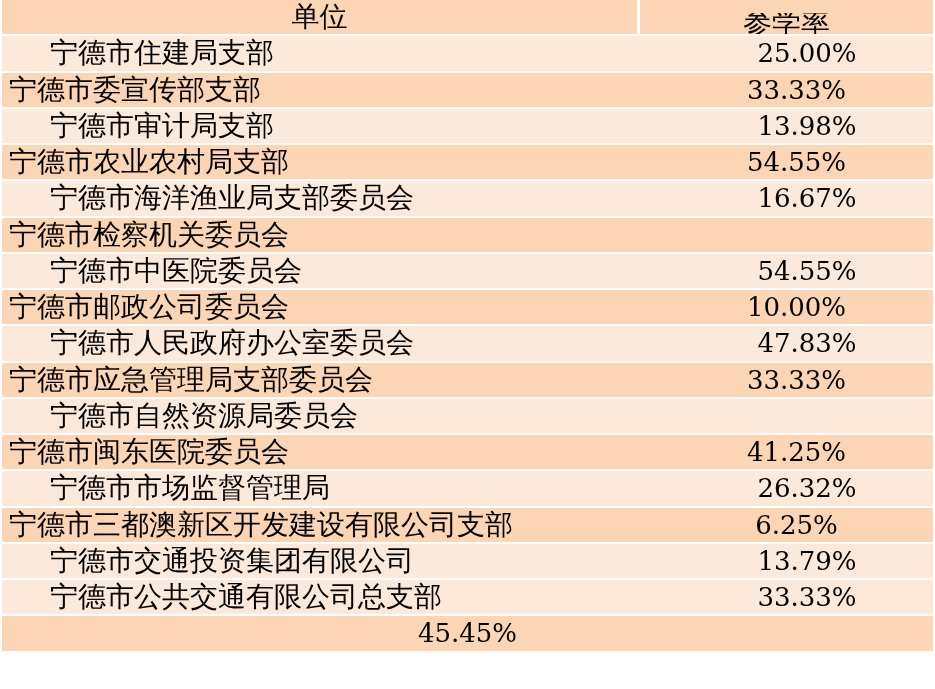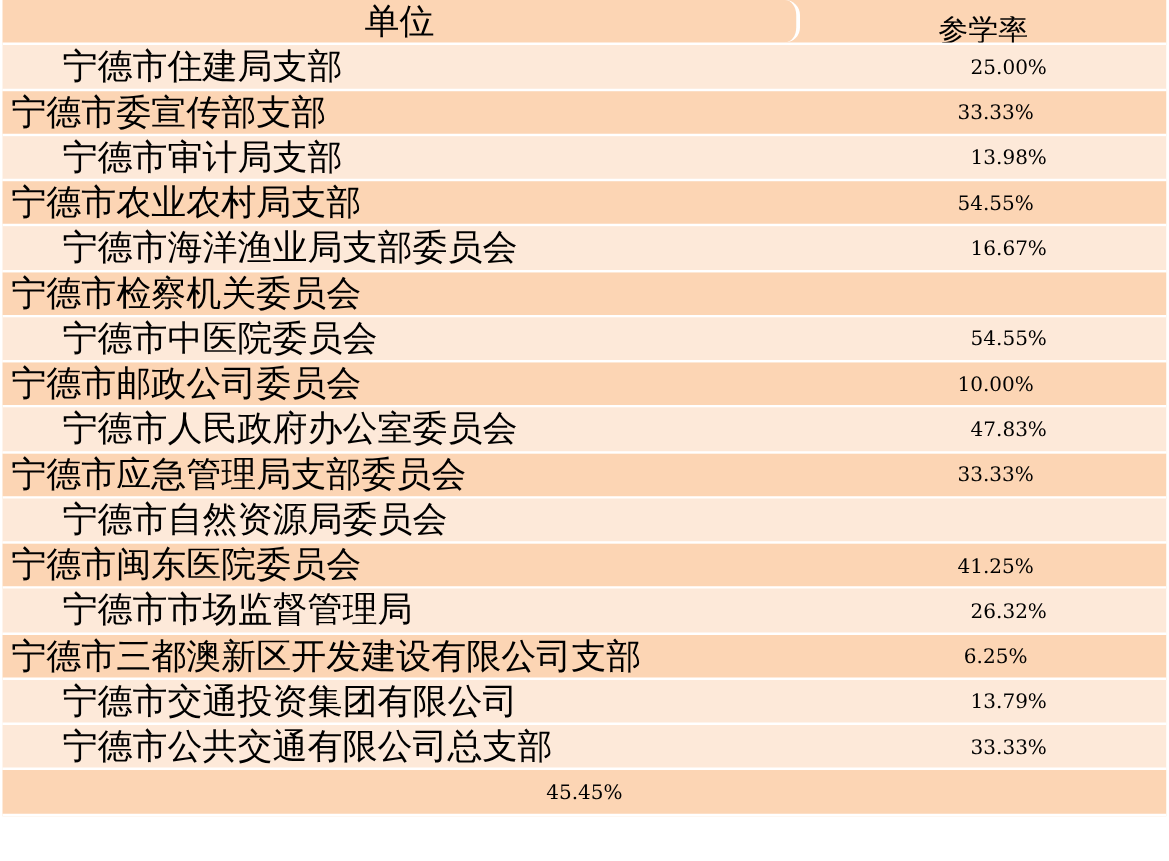--- a/index.html
+++ b/index.html
@@ -32,34 +32,33 @@
   .cell {
     display: flex;
     align-items: center;
     white-space: nowrap;
     overflow: hidden;
   }
   .cell.unit {
     width: 638px;
     font-size: 28px;
     padding-left: 7px;
-    border-radius: 12px;
   }
   .header .cell.unit {
     justify-content: center;
     padding-left: 0;
     border-right: 3px solid var(--grid, #ffffff);
   }
   .cell.rate {
     flex: 1;
     justify-content: center;
-    font-size: 16px;
+    font-size: 26px;
   }
   .header .cell.rate {
-    font-size: 24px;
+    font-size: 29px;
     margin-top: 13px;
   }
 </style>
 </head>
 <body style="background: rgb(255, 255, 255);">
 
 <div class="table">
   <div class="row header">
     <div class="cell unit">单位</div>
     <div class="cell rate">参学率</div>

